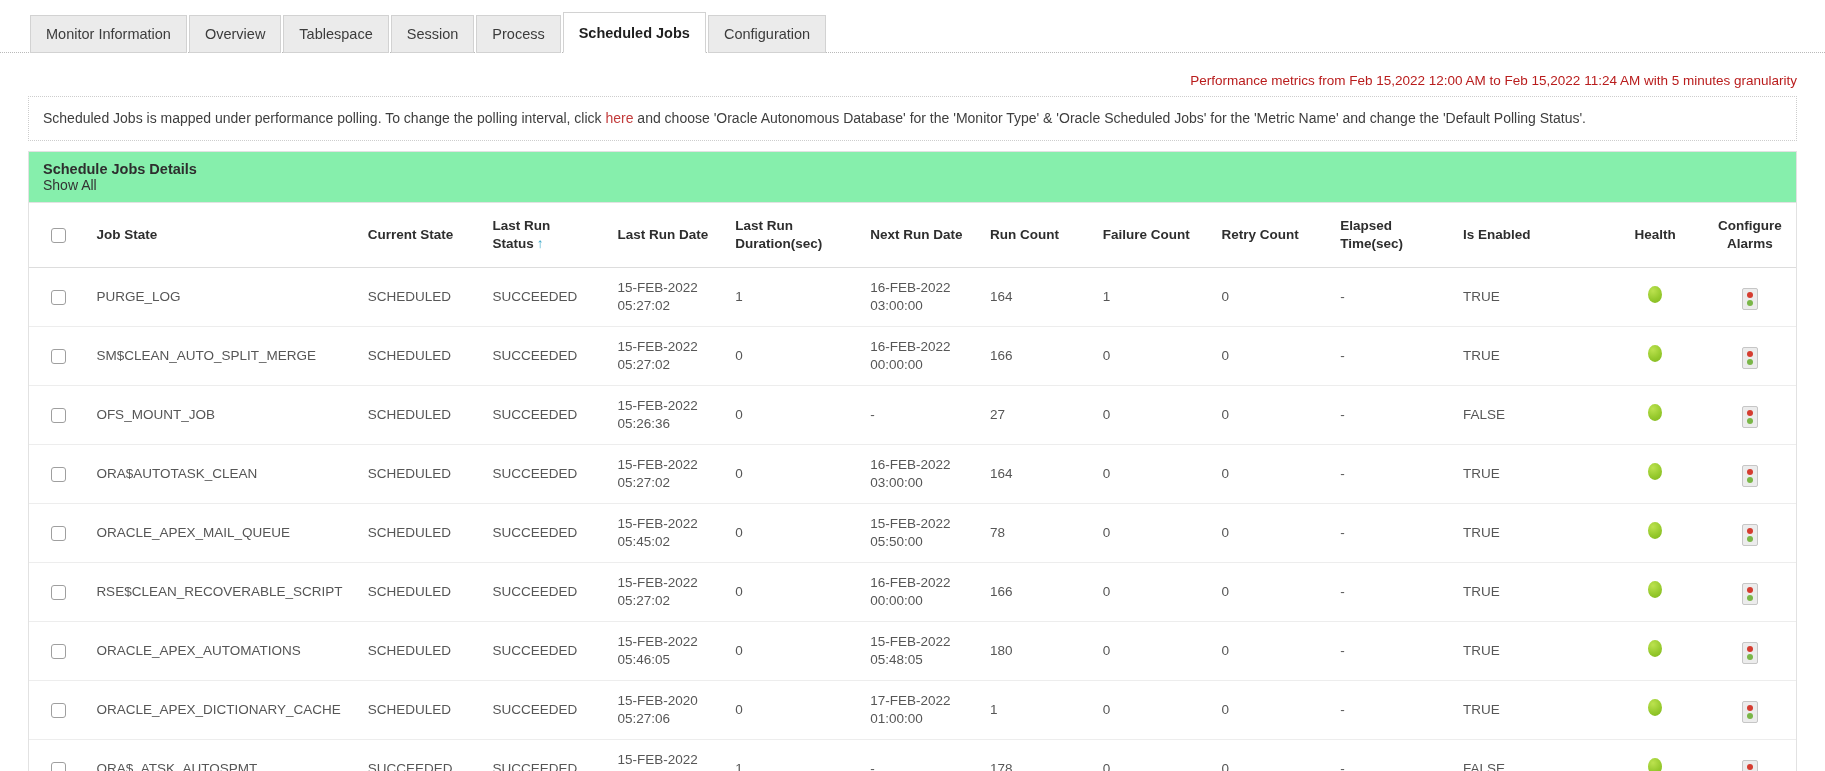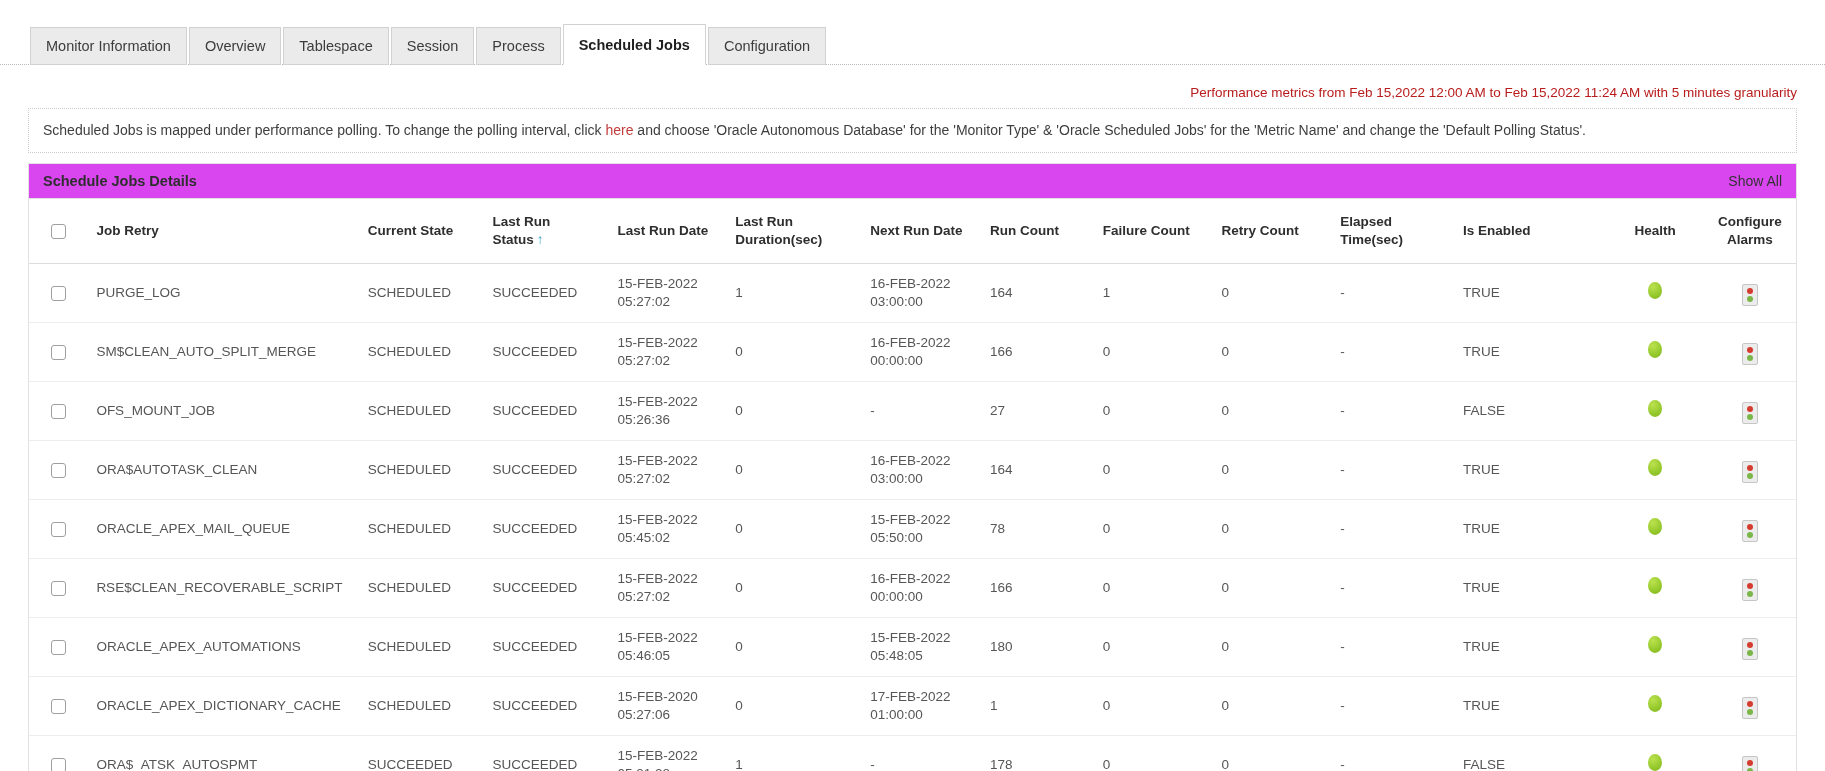--- a/index.html
+++ b/index.html
@@ -1,19 +1,19 @@
 <!DOCTYPE html>
 <html><head>
 <meta charset="utf-8">
 <style>
   * { margin:0; padding:0; box-sizing:border-box; }
   html,body { width:1825px; height:771px; overflow:hidden; background:#fff;
     font-family:"Liberation Sans", sans-serif; color:#444; }
 
-  .page { width:1825px; height:732px; position:relative;margin-top:12px; }
+  .page { width:1825px; height:732px; position:relative; }
 
   
   .tabbar { padding:12px 0 0 30px; border-bottom:1px dotted #b9b9b9; white-space:nowrap; }
   .tab { display:inline-block; vertical-align:bottom; margin:0 2px -1px 0;
     padding:10px 15px; font-size:14.5px; color:#3c3c3c;
     background:#ebebeb; border:1px solid #d2d2d2; border-bottom:1px solid #d2d2d2;
     cursor:pointer; }
   .tab.active { background:#fff; border-bottom:1px solid #fff; font-weight:bold;
     color:#1f1f1f; padding-top:12px; padding-bottom:11px; }
 
@@ -22,21 +22,21 @@
     font-size:13.5px; color:#b91c1c; }
 
   
   .banner { margin:0 28px; border:1px dotted #cdcdcd; padding:12px 14px;
     font-size:14px; color:#3e3e3e; line-height:19px; }
   .banner a { color:#c23b3b; cursor:pointer; }
 
   
   .card { margin:10px 28px 0 28px; border:1px solid #e2e2e2; }
   .card-head { display:flex; justify-content:space-between; align-items:flex-start;
-    background:#d946ef; border-bottom:1px solid #e2e2e2; padding:9px 14px; }
+    background:#86efac; border-bottom:1px solid #e2e2e2; padding:9px 14px;flex-direction:column; }
   .card-title { font-size:14.5px; font-weight:bold; color:#2e2e2e; }
   .show-all { font-size:14px; color:#333; cursor:pointer; }
 
   table { width:100%; border-collapse:collapse; table-layout:fixed; }
   th, td { text-align:left; vertical-align:middle; font-size:13.5px;
     padding:11px 8px; line-height:18px; word-wrap:break-word; }
   thead th { font-weight:bold; color:#2e2e2e; border-bottom:1px solid #ddd;
     padding-top:14px; padding-bottom:14px; }
   tbody td { color:#565656; border-bottom:1px solid #ededed; height:59px; }
   .col-check { text-align:center; }
@@ -91,21 +91,21 @@
           <col style="width:116px">
         <col style="width:116px">
           <col style="width:120px">
           <col style="width:148px">
         <col style="width:95px">
           <col style="width:90px">
       </colgroup>
       <thead>
         <tr>
           <th class="col-check"><span class="checkbox"></span></th>
-          <th>Job Retry</th>
+          <th>Job State</th>
           <th>Current State</th>
           <th><span>Last Run Status</span><span class="sort-arrow">↑</span></th>
           <th>Last Run Date</th>
           <th>Last Run Duration(sec)</th>
           <th>Next Run Date</th>
           <th>Run Count</th>
           <th>Failure Count</th>
           <th>Retry Count</th>
           <th>Elapsed Time(sec)</th>
           <th>Is Enabled</th>

